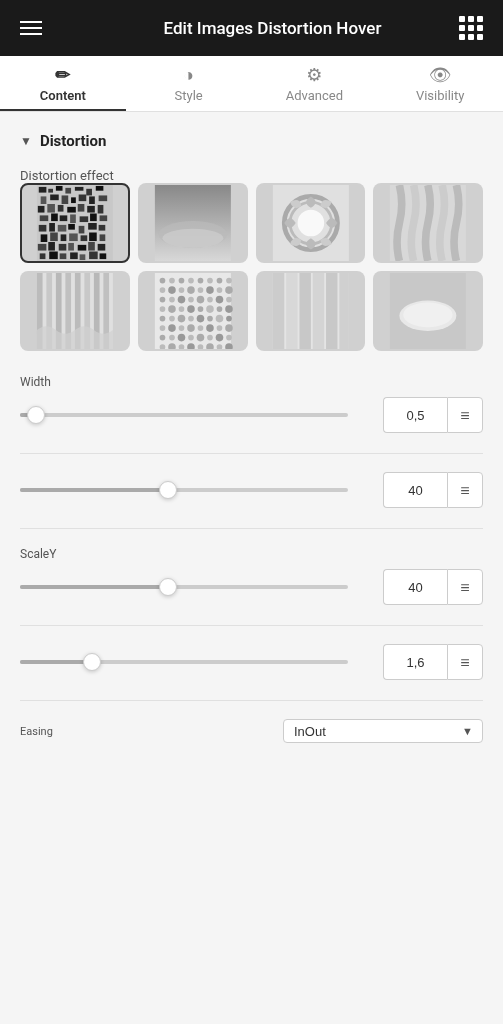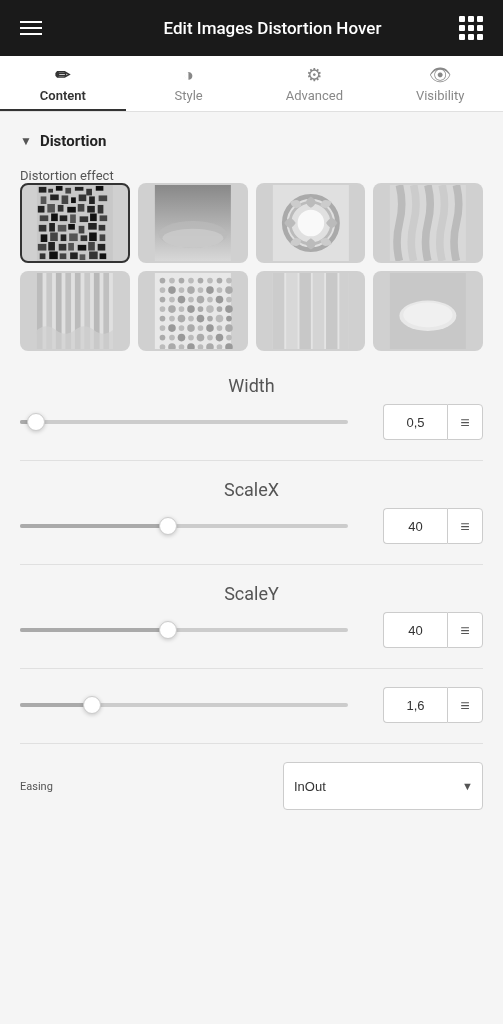--- a/index.html
+++ b/index.html
@@ -135,24 +135,23 @@
     .effect-thumb svg {
       width: 100%;
       height: 100%;
     }
 
     
     .slider-row {
       margin-bottom: 20px;
     }
     .slider-row-label {
-      font-size: 18px;
+      font-size: 12px;
       color: #555;
       margin-bottom: 8px;
-      text-align: center;
     }
     .slider-control {
       display: flex;
       align-items: center;
       gap: 10px;
     }
     .slider-track {
       flex: 1;
       height: 4px;
       background: #ccc;
@@ -222,21 +221,21 @@
     .easing-label {
       font-size: 11px;
       color: #555;
     }
     .easing-select-wrapper {
       position: relative;
       width: 200px;
     }
     .easing-select-wrapper select {
       width: 100%;
-      height: 48px;
+      height: 24px;
       border: 1px solid #ccc;
       border-radius: 4px;
       background: #fff;
       font-size: 13px;
       padding: 0 10px;
       color: #333;
       cursor: pointer;
       appearance: none;
       -webkit-appearance: none;
       outline: none;
@@ -540,21 +539,20 @@
       <div class="slider-input-group">
         <input type="text" class="slider-value" value="0,5" style="">
         <div class="slider-unit-btn">≡</div>
       </div>
     </div>
   </div>
 
   <div class="divider"></div>
 
   <div class="slider-row">
-    <div class="slider-row-label">ScaleX</div>
     <div class="slider-control">
       <div class="slider-track">
         <div class="slider-fill" style="width: 45%"></div>
         <div class="slider-thumb" style="left: 45%"></div>
       </div>
       <div class="slider-input-group">
         <input type="text" class="slider-value" value="40" style="">
         <div class="slider-unit-btn">≡</div>
       </div>
     </div>

